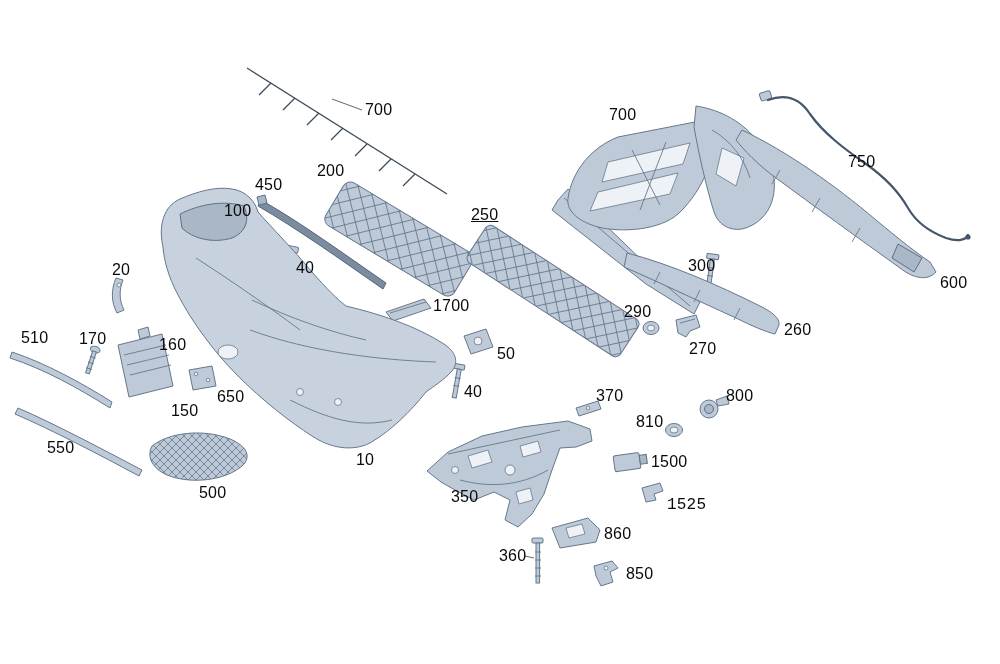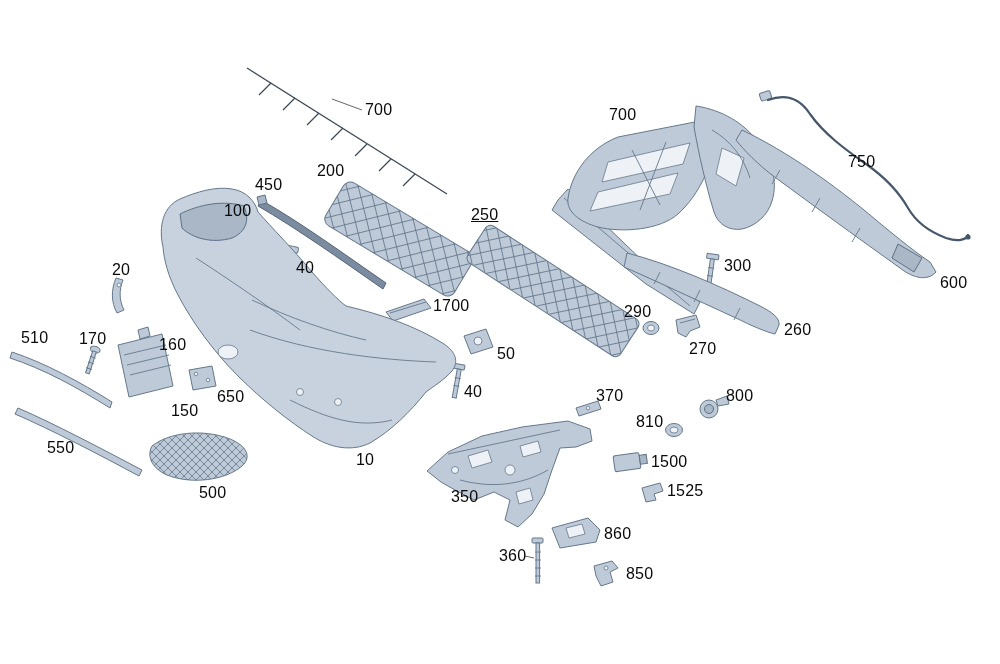--- a/index.html
+++ b/index.html
@@ -365,39 +365,39 @@
 <div class="label-layer">
       <div class="part-label" style="left: 365px; top: 102px;">700</div>
       <div class="part-label" style="left: 609px; top: 107px;">700</div>
       <div class="part-label" style="left: 848px; top: 154px;">750</div>
       <div class="part-label" style="left: 317px; top: 163px;">200</div>
       <div class="part-label" style="left: 255px; top: 177px;">450</div>
       <div class="part-label" style="left: 224px; top: 203px;">100</div>
       <div class="part-label" style="left: 471px; top: 207px; text-decoration: underline;">250</div>
       <div class="part-label" style="left: 296px; top: 260px;">40</div>
       <div class="part-label" style="left: 112px; top: 262px;">20</div>
-      <div class="part-label" style="left: 724px; top: 258px; text-align: right;">300</div>
+      <div class="part-label" style="left: 688px; top: 258px; text-align: right;">300</div>
       <div class="part-label" style="left: 940px; top: 275px;">600</div>
       <div class="part-label" style="left: 433px; top: 298px;">1700</div>
       <div class="part-label" style="left: 624px; top: 304px;">290</div>
       <div class="part-label" style="left: 784px; top: 322px;">260</div>
       <div class="part-label" style="left: 21px; top: 330px;">510</div>
       <div class="part-label" style="left: 79px; top: 331px;">170</div>
       <div class="part-label" style="left: 159px; top: 337px;">160</div>
       <div class="part-label" style="left: 689px; top: 341px;">270</div>
       <div class="part-label" style="left: 497px; top: 346px;">50</div>
       <div class="part-label" style="left: 464px; top: 384px;">40</div>
       <div class="part-label" style="left: 217px; top: 389px;">650</div>
       <div class="part-label" style="left: 596px; top: 388px;">370</div>
       <div class="part-label" style="left: 726px; top: 388px;">800</div>
       <div class="part-label" style="left: 171px; top: 403px;">150</div>
       <div class="part-label" style="left: 636px; top: 414px;">810</div>
       <div class="part-label" style="left: 47px; top: 440px;">550</div>
       <div class="part-label" style="left: 356px; top: 452px;">10</div>
       <div class="part-label" style="left: 651px; top: 454px;">1500</div>
       <div class="part-label" style="left: 199px; top: 485px;">500</div>
       <div class="part-label" style="left: 451px; top: 489px;">350</div>
-      <div class="part-label" style="left: 667px; top: 483px;">1525</div>
+      <div class="part-label" style="left: 667px; top: 497px; font-family: Liberation Mono, monospace;">1525</div>
       <div class="part-label" style="left: 604px; top: 526px;">860</div>
       <div class="part-label" style="left: 499px; top: 548px;">360</div>
       <div class="part-label" style="left: 626px; top: 566px;">850</div>
     </div>
 </div>
 
 </body></html>

